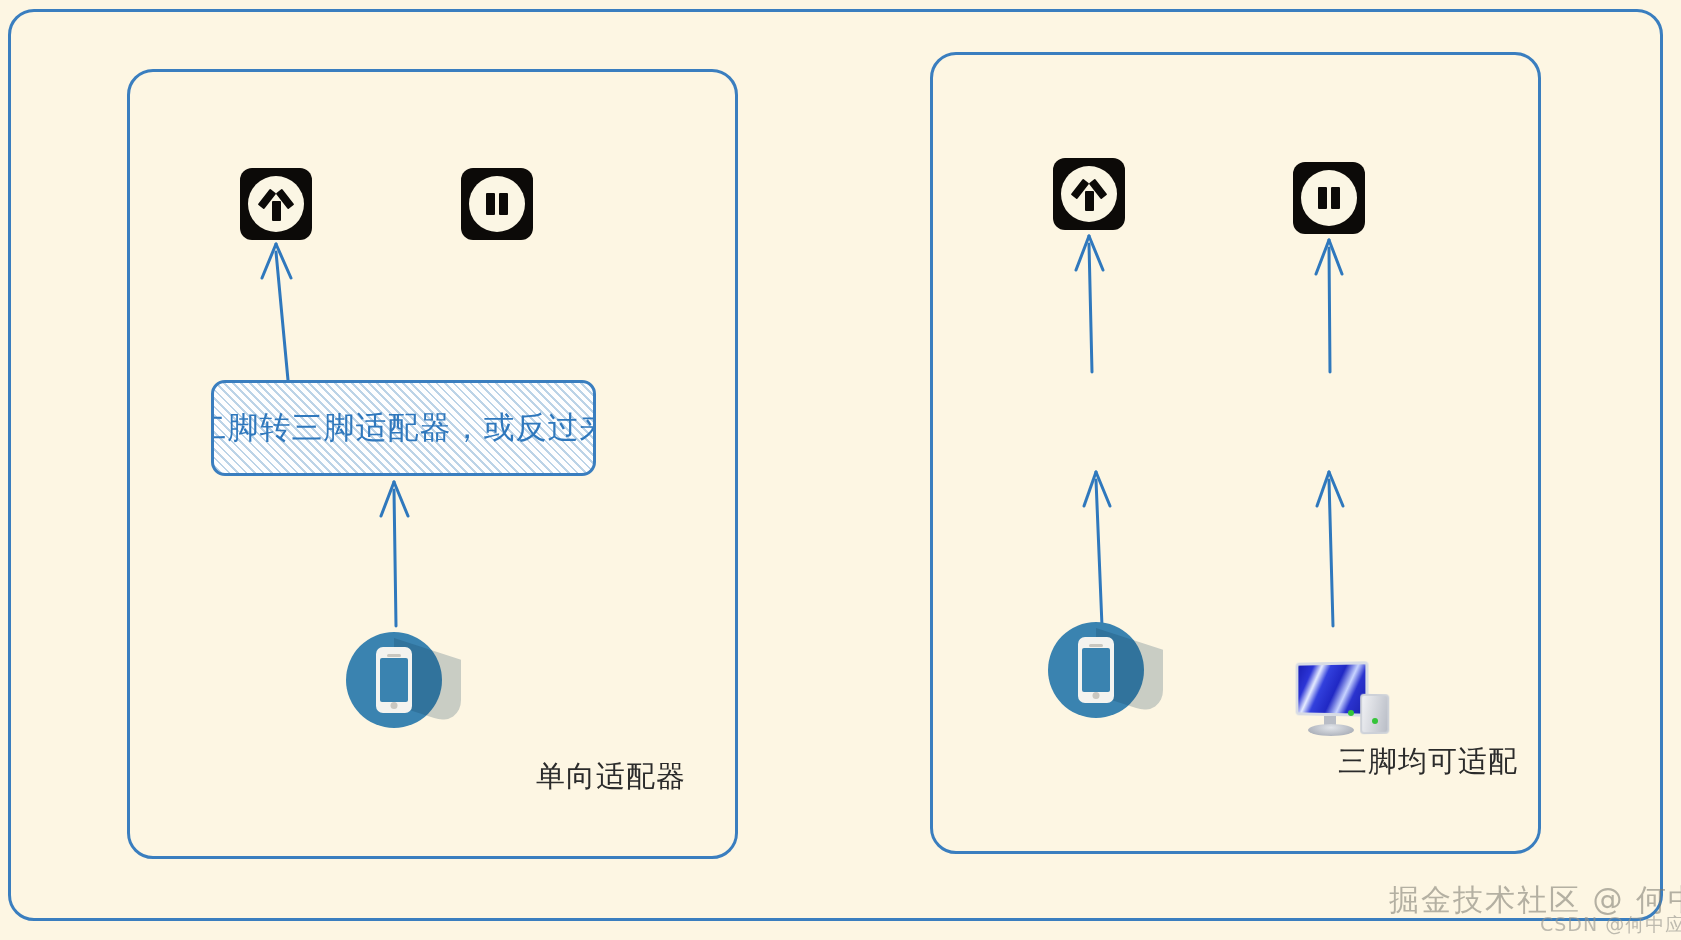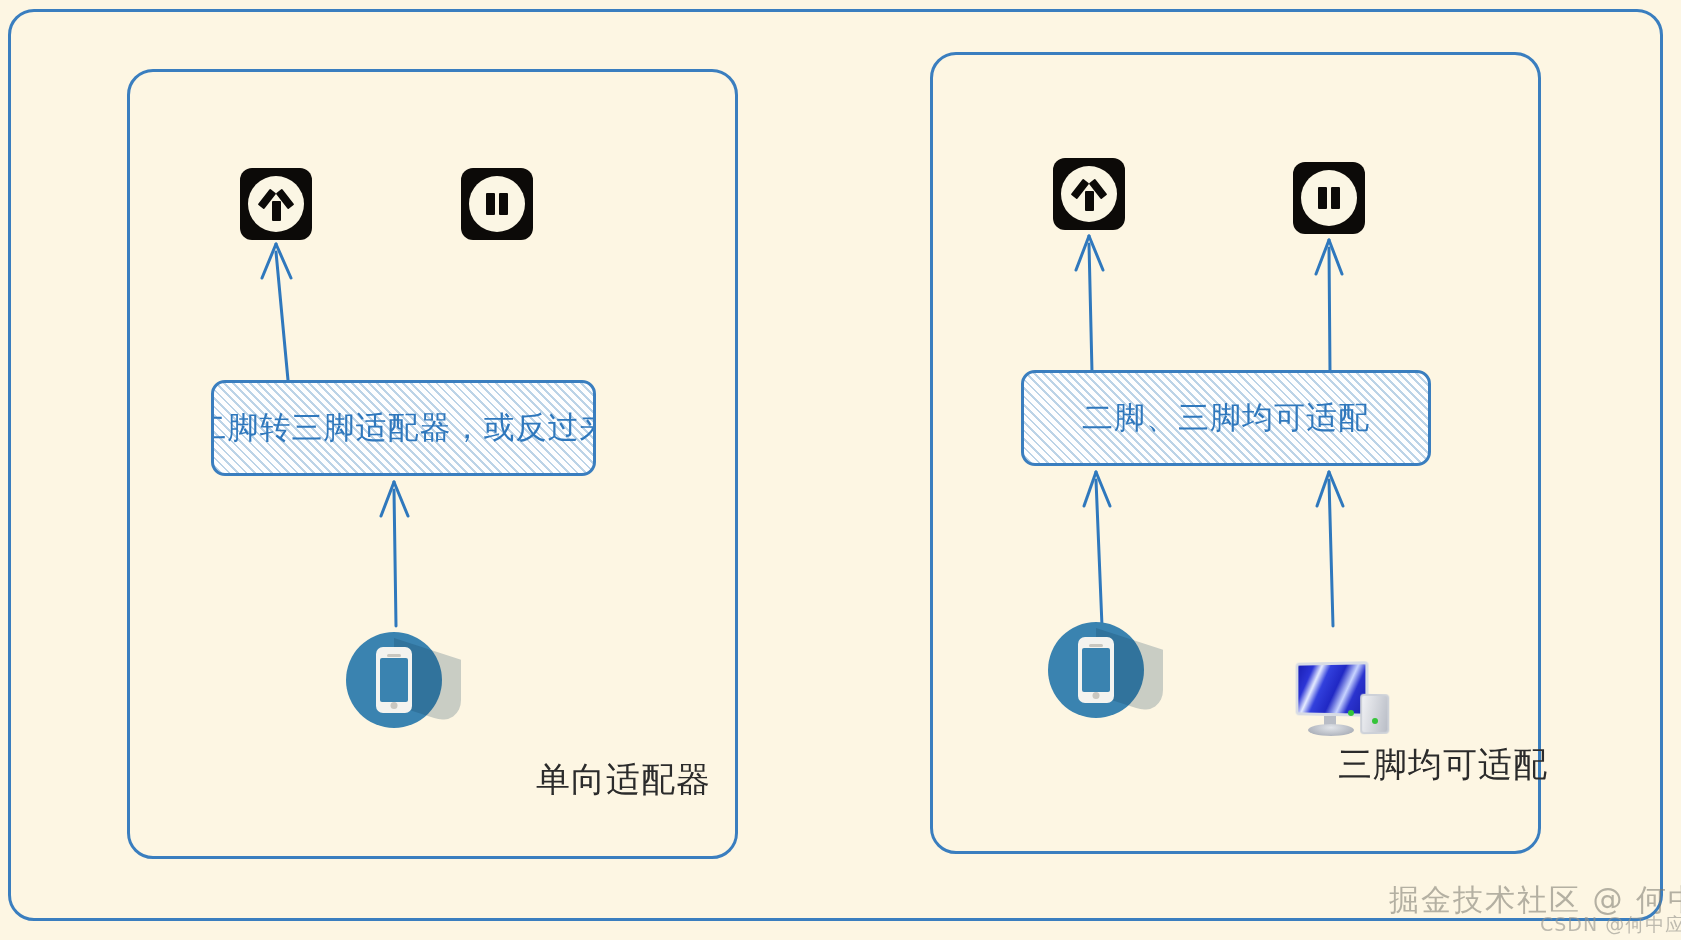--- a/index.html
+++ b/index.html
@@ -39,21 +39,21 @@
     border: 3px solid #3a7ebf;
     border-radius: 26px;
     background: transparent;
     box-sizing: border-box;
   }
   .panel-left  { left: 127px; top: 69px;  width: 611px;  height: 790px; }
   .panel-right { left: 930px; top: 52px;  width: 611px;  height: 802px; }
 
   .panel-label {
     position: absolute;
-    font-size: 34px;
+    font-size: 29px;
     color: #2b2b2b;
     letter-spacing: 1px;
     white-space: nowrap;
     font-family: "DejaVu Sans", "Liberation Sans", sans-serif;
   }
 
   
   .socket {
     position: absolute;
     width: 72px;
@@ -343,23 +343,20 @@
     <path d="M24 6 L11 40" stroke="#2f78bd" stroke-width="3" fill="none" stroke-linecap="round"></path>
     <path d="M24 6 L38 40" stroke="#2f78bd" stroke-width="3" fill="none" stroke-linecap="round"></path>
   </svg>
 
   <svg class="arrow" style="left:1305px; top:234px; width:60px; height:138px;" viewBox="0 0 60 138">
     <path d="M25 138 L24 14" stroke="#2f78bd" stroke-width="3" fill="none" stroke-linecap="round"></path>
     <path d="M24 6 L11 40" stroke="#2f78bd" stroke-width="3" fill="none" stroke-linecap="round"></path>
     <path d="M24 6 L37 40" stroke="#2f78bd" stroke-width="3" fill="none" stroke-linecap="round"></path>
   </svg>
 
-  <div class="adapter-box" style="left:1021px; top:370px; width:410px; height:96px;">
-    <span class="adapter-label">二脚、三脚均可适配</span>
-  </div>
 
   <svg class="arrow" style="left:1072px; top:466px; width:60px; height:160px;" viewBox="0 0 60 160">
     <path d="M30 160 L24 14" stroke="#2f78bd" stroke-width="3" fill="none" stroke-linecap="round"></path>
     <path d="M24 6 L12 40" stroke="#2f78bd" stroke-width="3" fill="none" stroke-linecap="round"></path>
     <path d="M24 6 L38 40" stroke="#2f78bd" stroke-width="3" fill="none" stroke-linecap="round"></path>
   </svg>
 
   <svg class="arrow" style="left:1305px; top:466px; width:60px; height:160px;" viewBox="0 0 60 160">
     <path d="M28 160 L24 14" stroke="#2f78bd" stroke-width="3" fill="none" stroke-linecap="round"></path>
     <path d="M24 6 L12 40" stroke="#2f78bd" stroke-width="3" fill="none" stroke-linecap="round"></path>

